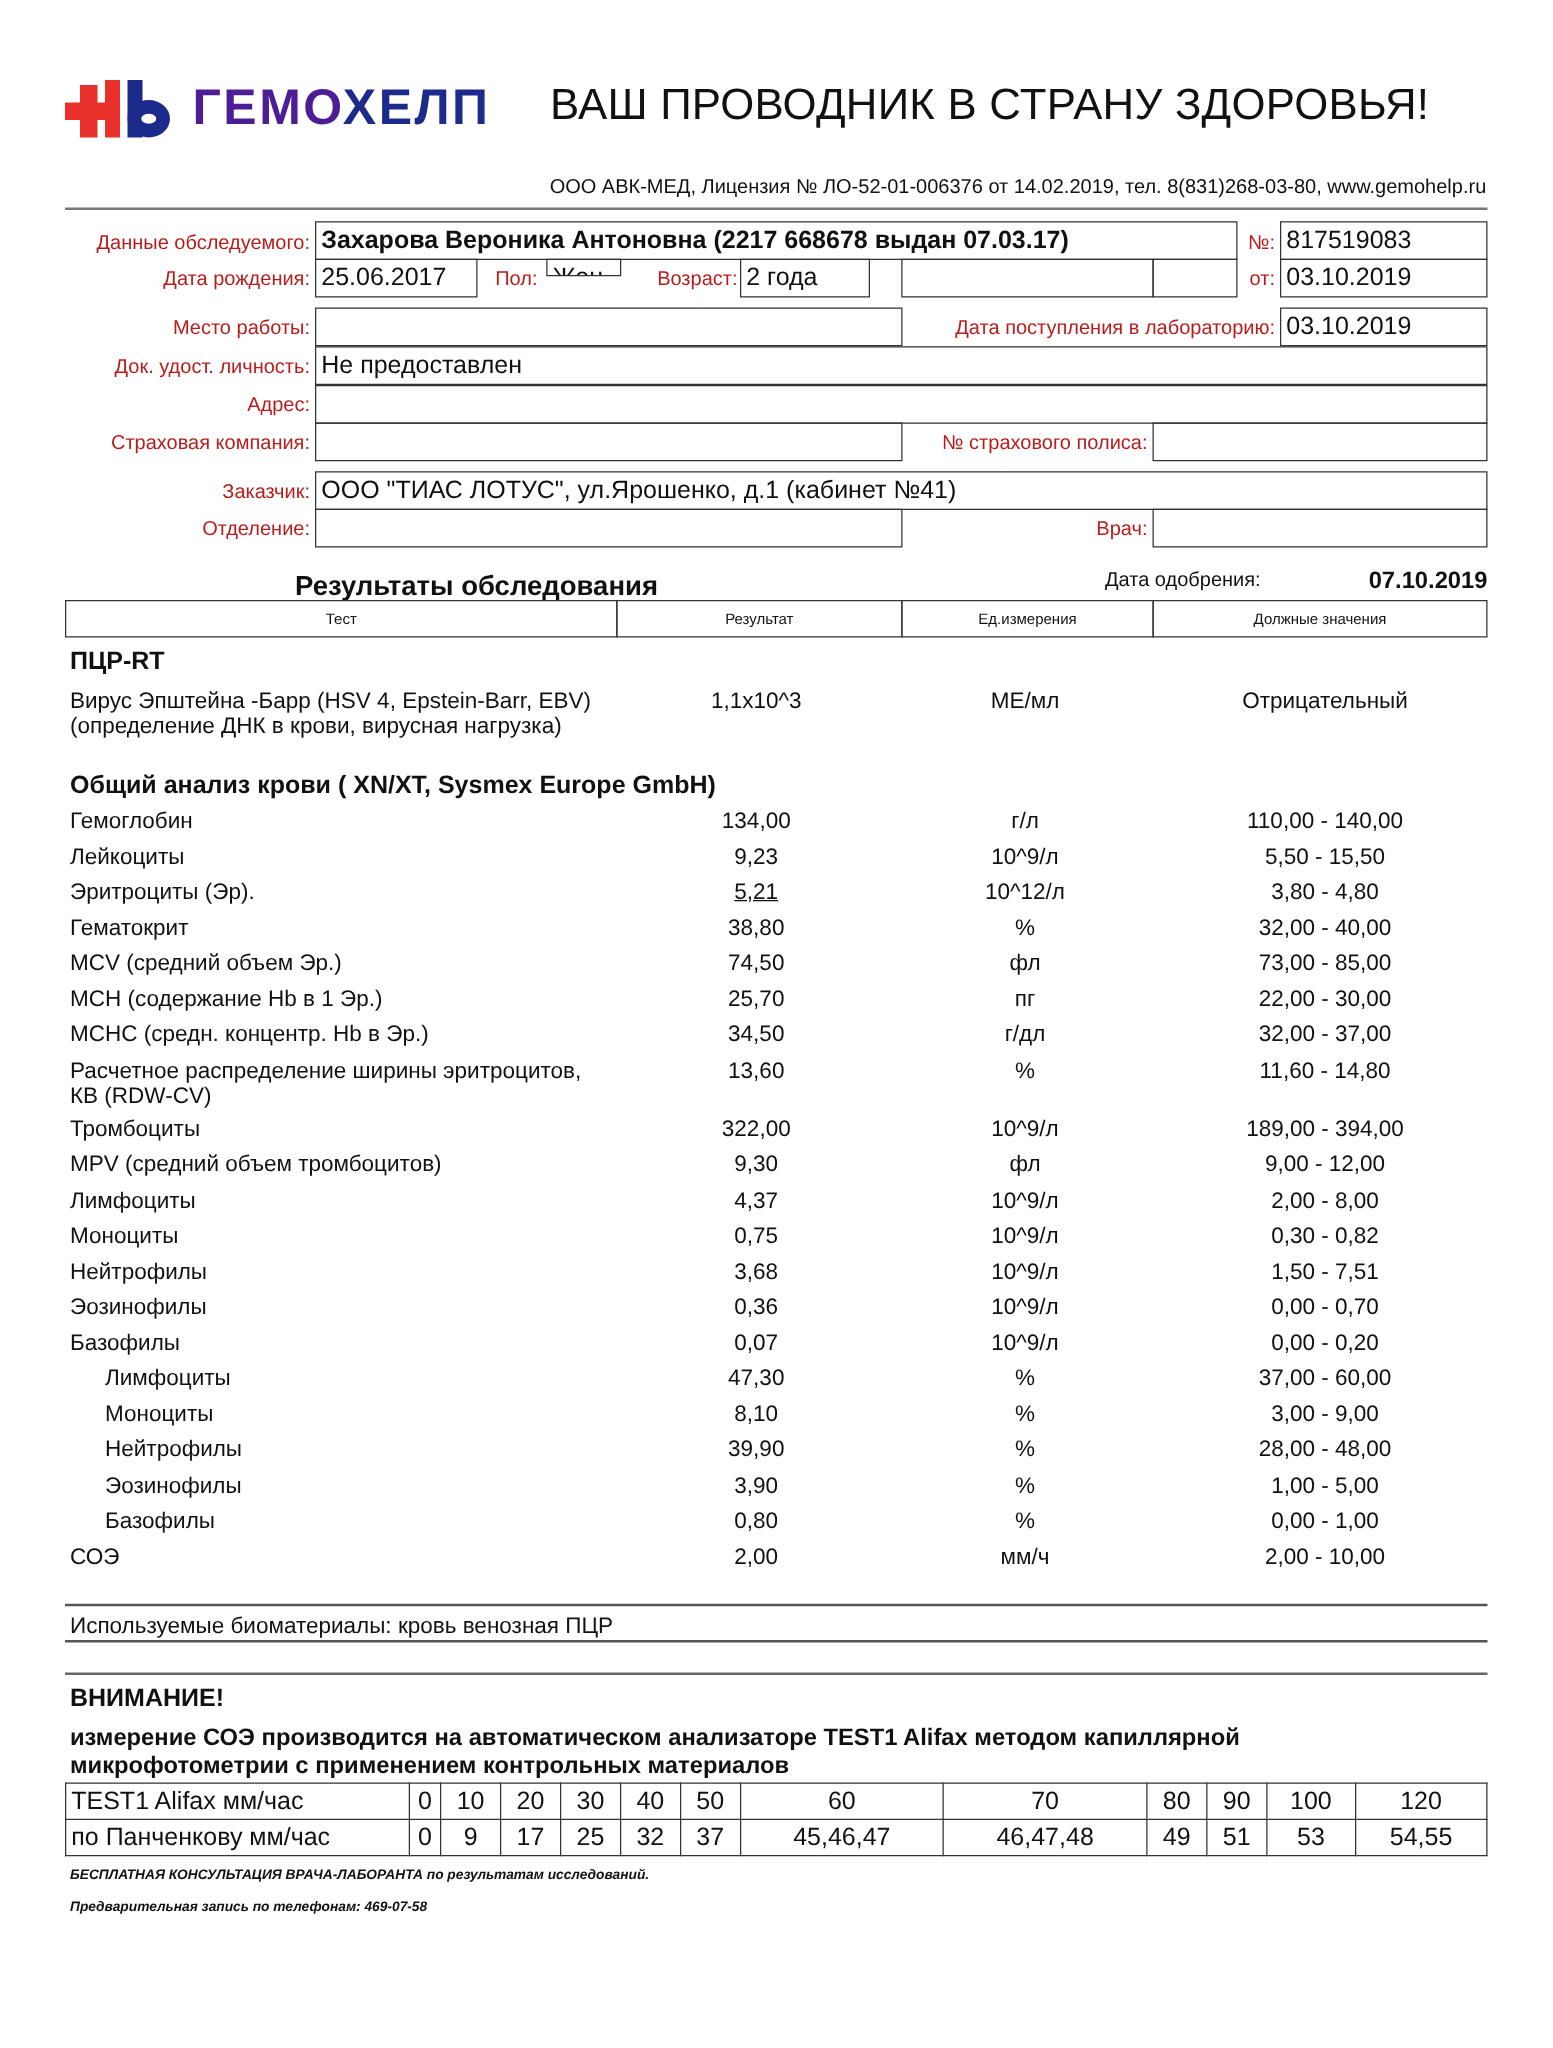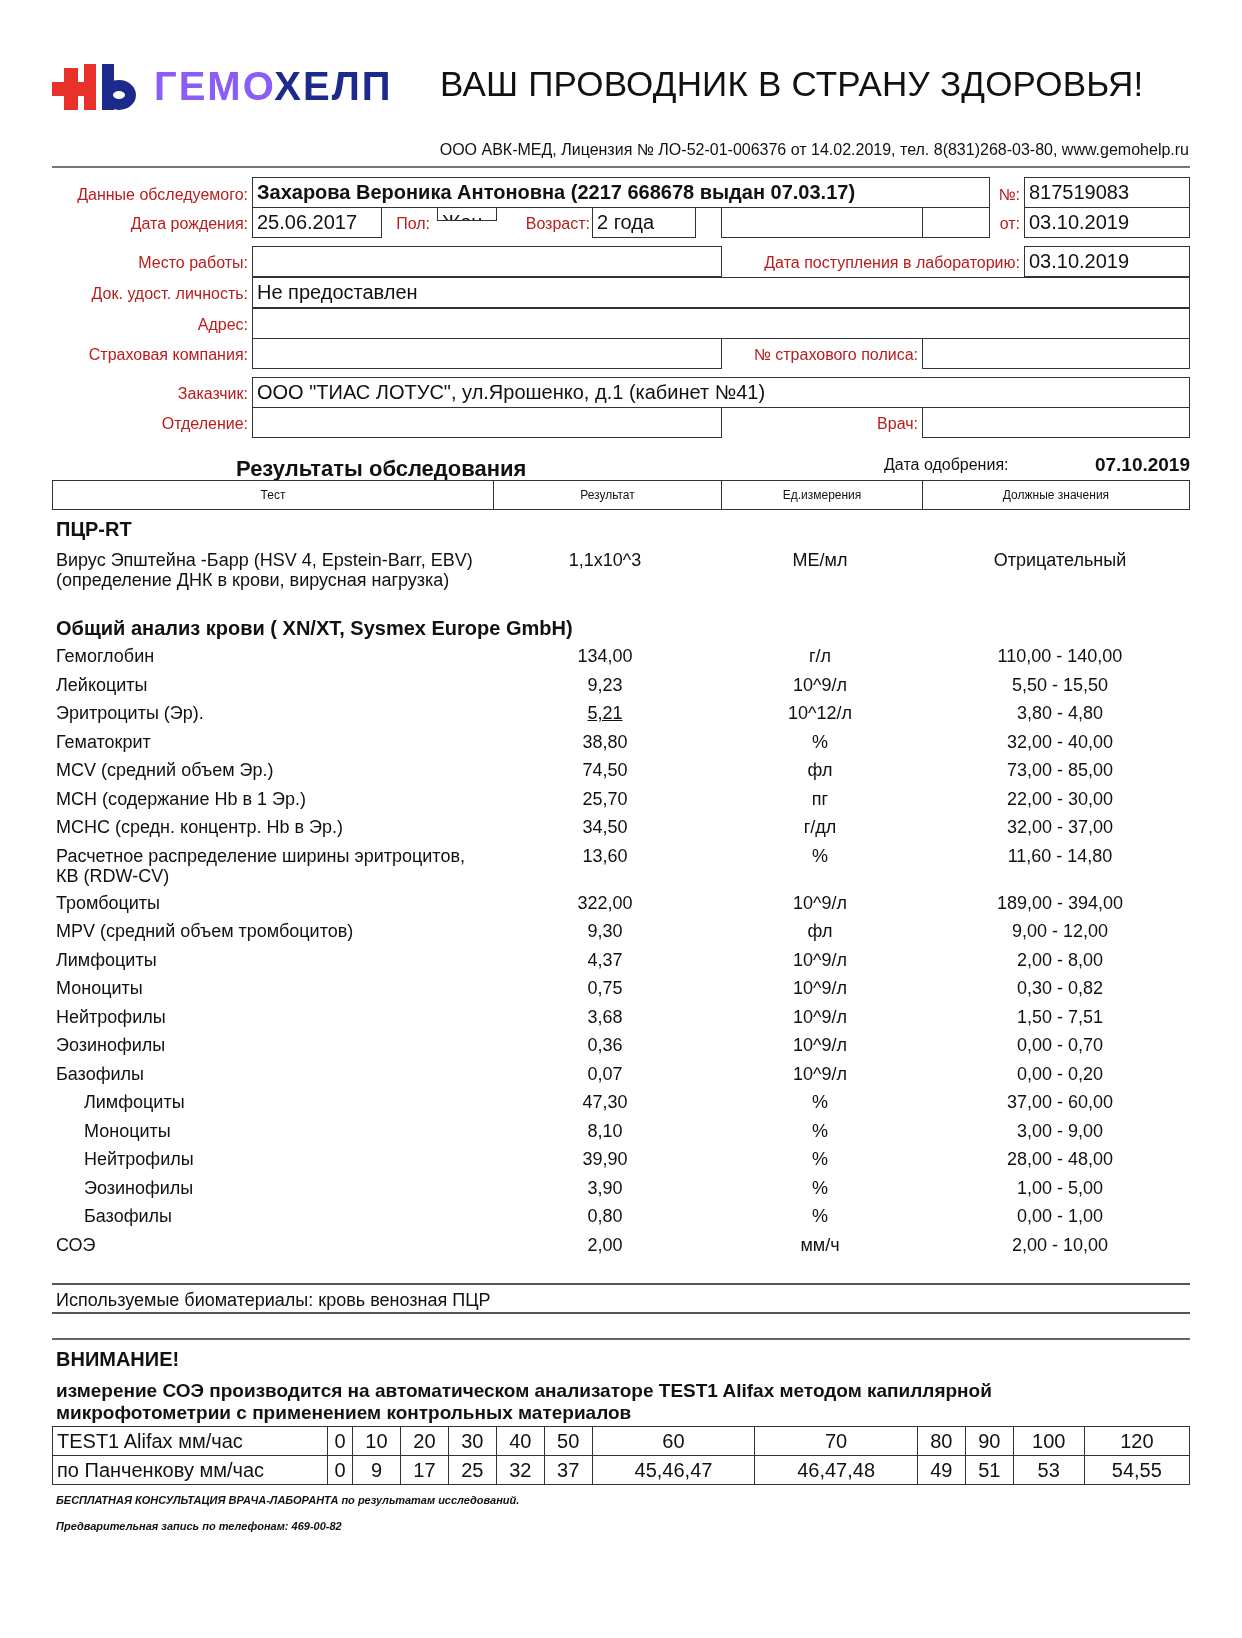--- a/index.html
+++ b/index.html
@@ -8,21 +8,21 @@
   .abs { position: absolute; }
   
   .logo { left: 50px; top: 58px; height: 56px; display: flex; align-items: center; }
   .logo-mark { position: relative; width: 86px; height: 56px; }
   .cross-v { position: absolute; left: 14px; top: 10px; width: 14px; height: 42px; background: #e8312a; }
   .cross-h { position: absolute; left: 2px; top: 24px; width: 38px; height: 14px; background: #e8312a; }
   .h-bar { position: absolute; left: 34px; top: 6px; width: 12px; height: 46px; background: #e8312a; }
   .b-stem { position: absolute; left: 52px; top: 6px; width: 12px; height: 46px; background: #1c2a8c; }
   .b-bowl { position: absolute; left: 52px; top: 22px; width: 34px; height: 30px; border: 11px solid #1c2a8c; border-radius: 50%; box-sizing: border-box; background: #fff; }
   .brand { margin-left: 18px; font-size: 40px; font-weight: bold; letter-spacing: 2px; }
-  .brand .r { color: #8b5cf6; } .brand .b { color: #1c2a8c; }
+  .brand .r { color: #4c1d95; } .brand .b { color: #1c2a8c; }
   .slogan { left: 440px; top: 64px; font-size: 35px; letter-spacing: 0.2px; }
   .company { right: 53px; top: 141px; font-size: 16px; }
   .hrule { left: 52px; width: 1138px; height: 2px; background: #777; }
   
   .lbl { font-size: 16px; text-align: right; color: #b91c1c; }
   .box { border: 1.5px solid #333; box-sizing: border-box; font-size: 20px; padding-left: 4px; line-height: 28px; white-space: nowrap; overflow: hidden; }
   .box.bold { font-weight: bold; }
   
   .th { border: 1.5px solid #333; box-sizing: border-box; font-size: 12px; text-align: center; line-height: 28px; }
   .sect { font-size: 20px; font-weight: bold; left: 56px; }
@@ -284,13 +284,13 @@
         <td>46,47,48</td>
         <td>49</td>
         <td>51</td>
         <td>53</td>
         <td>54,55</td>
       </tr>
     </tbody>
 </table>
 
 <div class="abs foot" style="left:56px; top:1494px">БЕСПЛАТНАЯ КОНСУЛЬТАЦИЯ ВРАЧА-ЛАБОРАНТА по результатам исследований.</div>
-<div class="abs foot" style="left:56px; top:1520px">Предварительная запись по телефонам: 469-00-82</div>
+<div class="abs foot" style="left:56px; top:1520px">Предварительная запись по телефонам: 469-07-58</div>
 
 </body></html>

